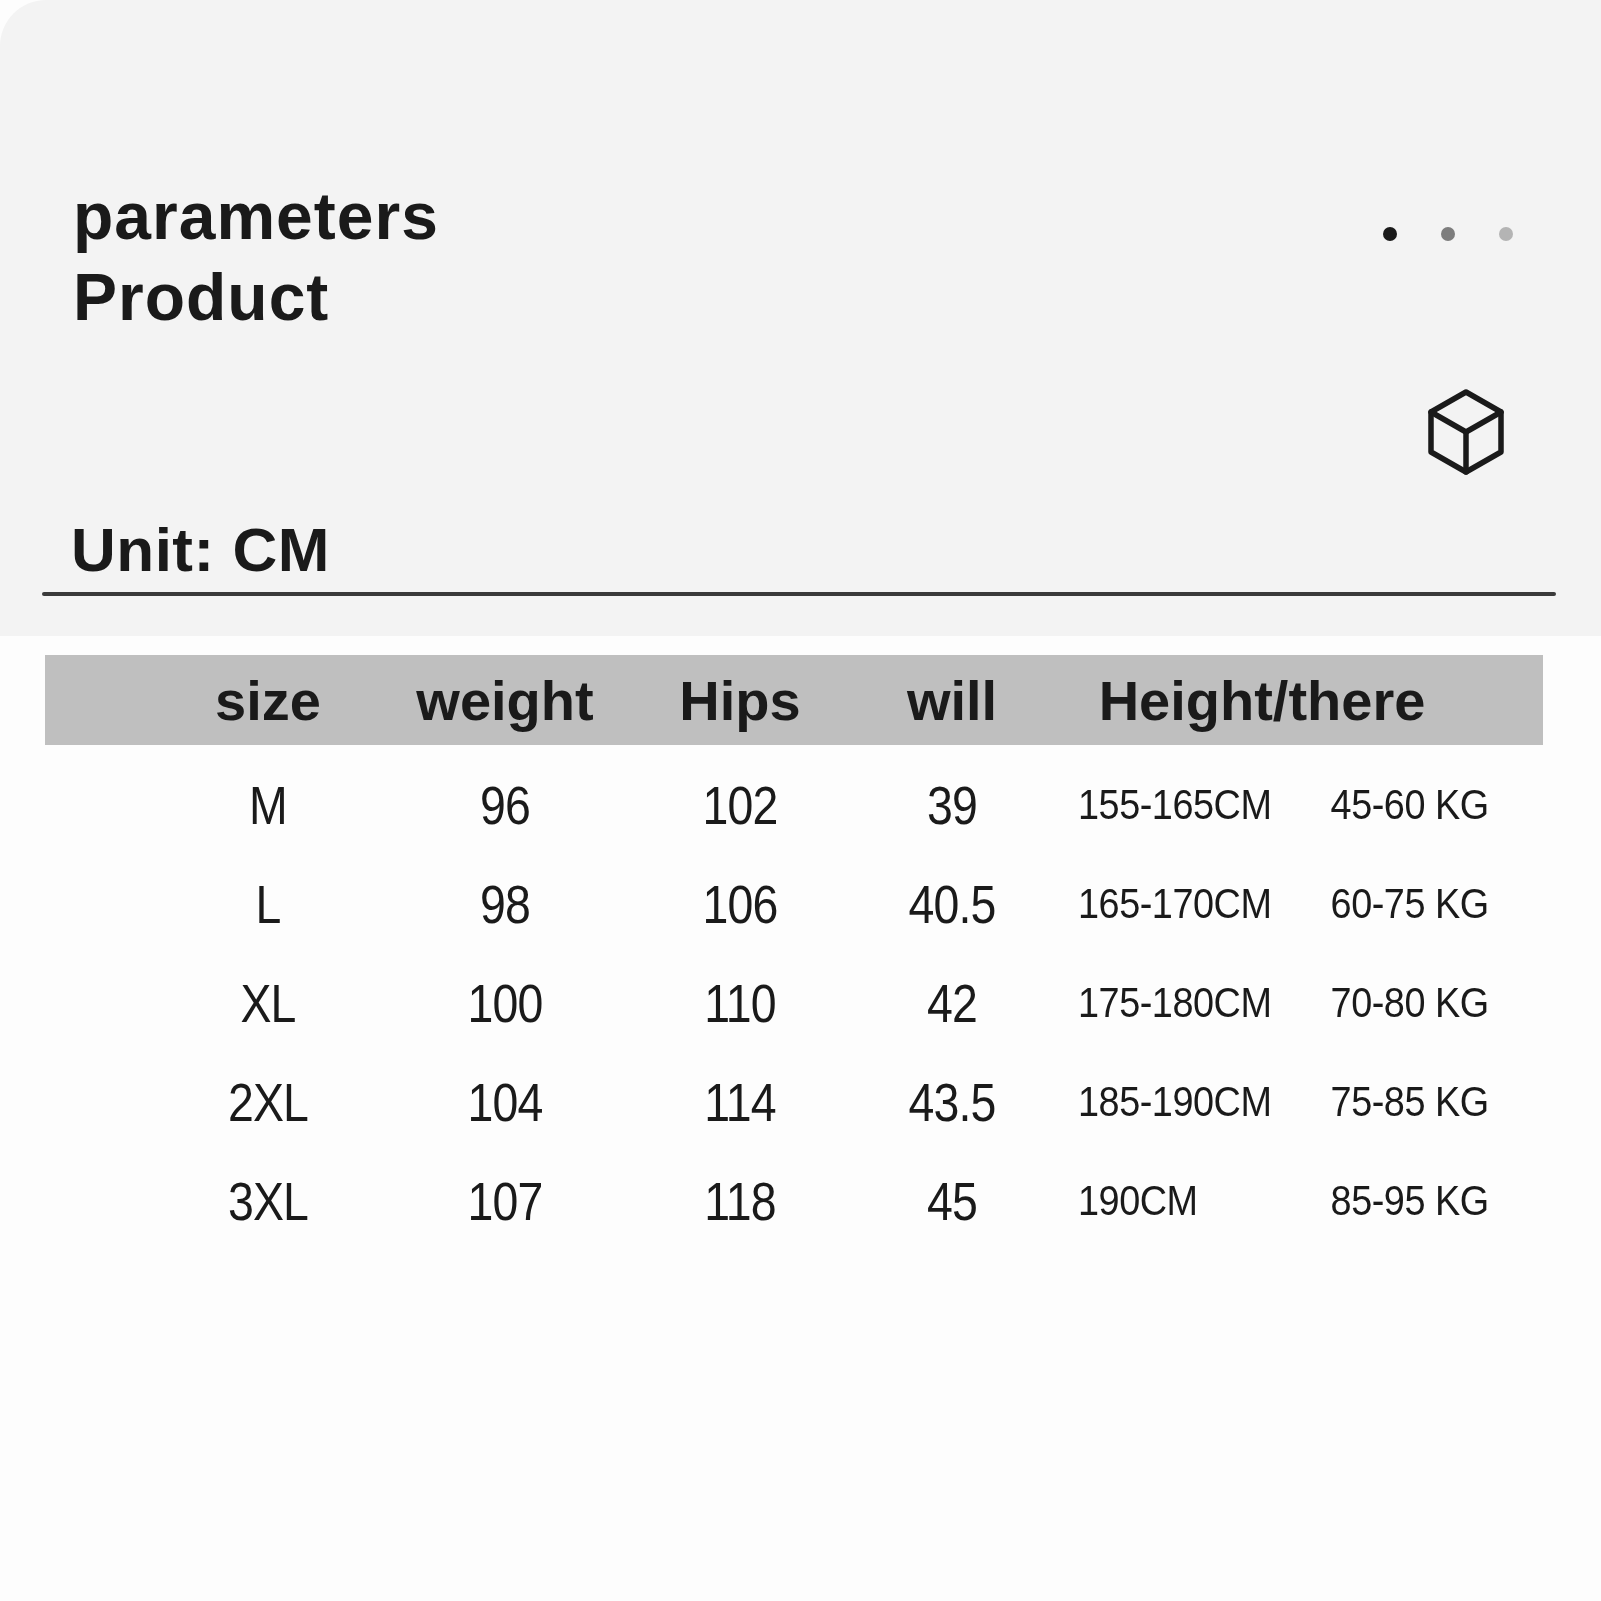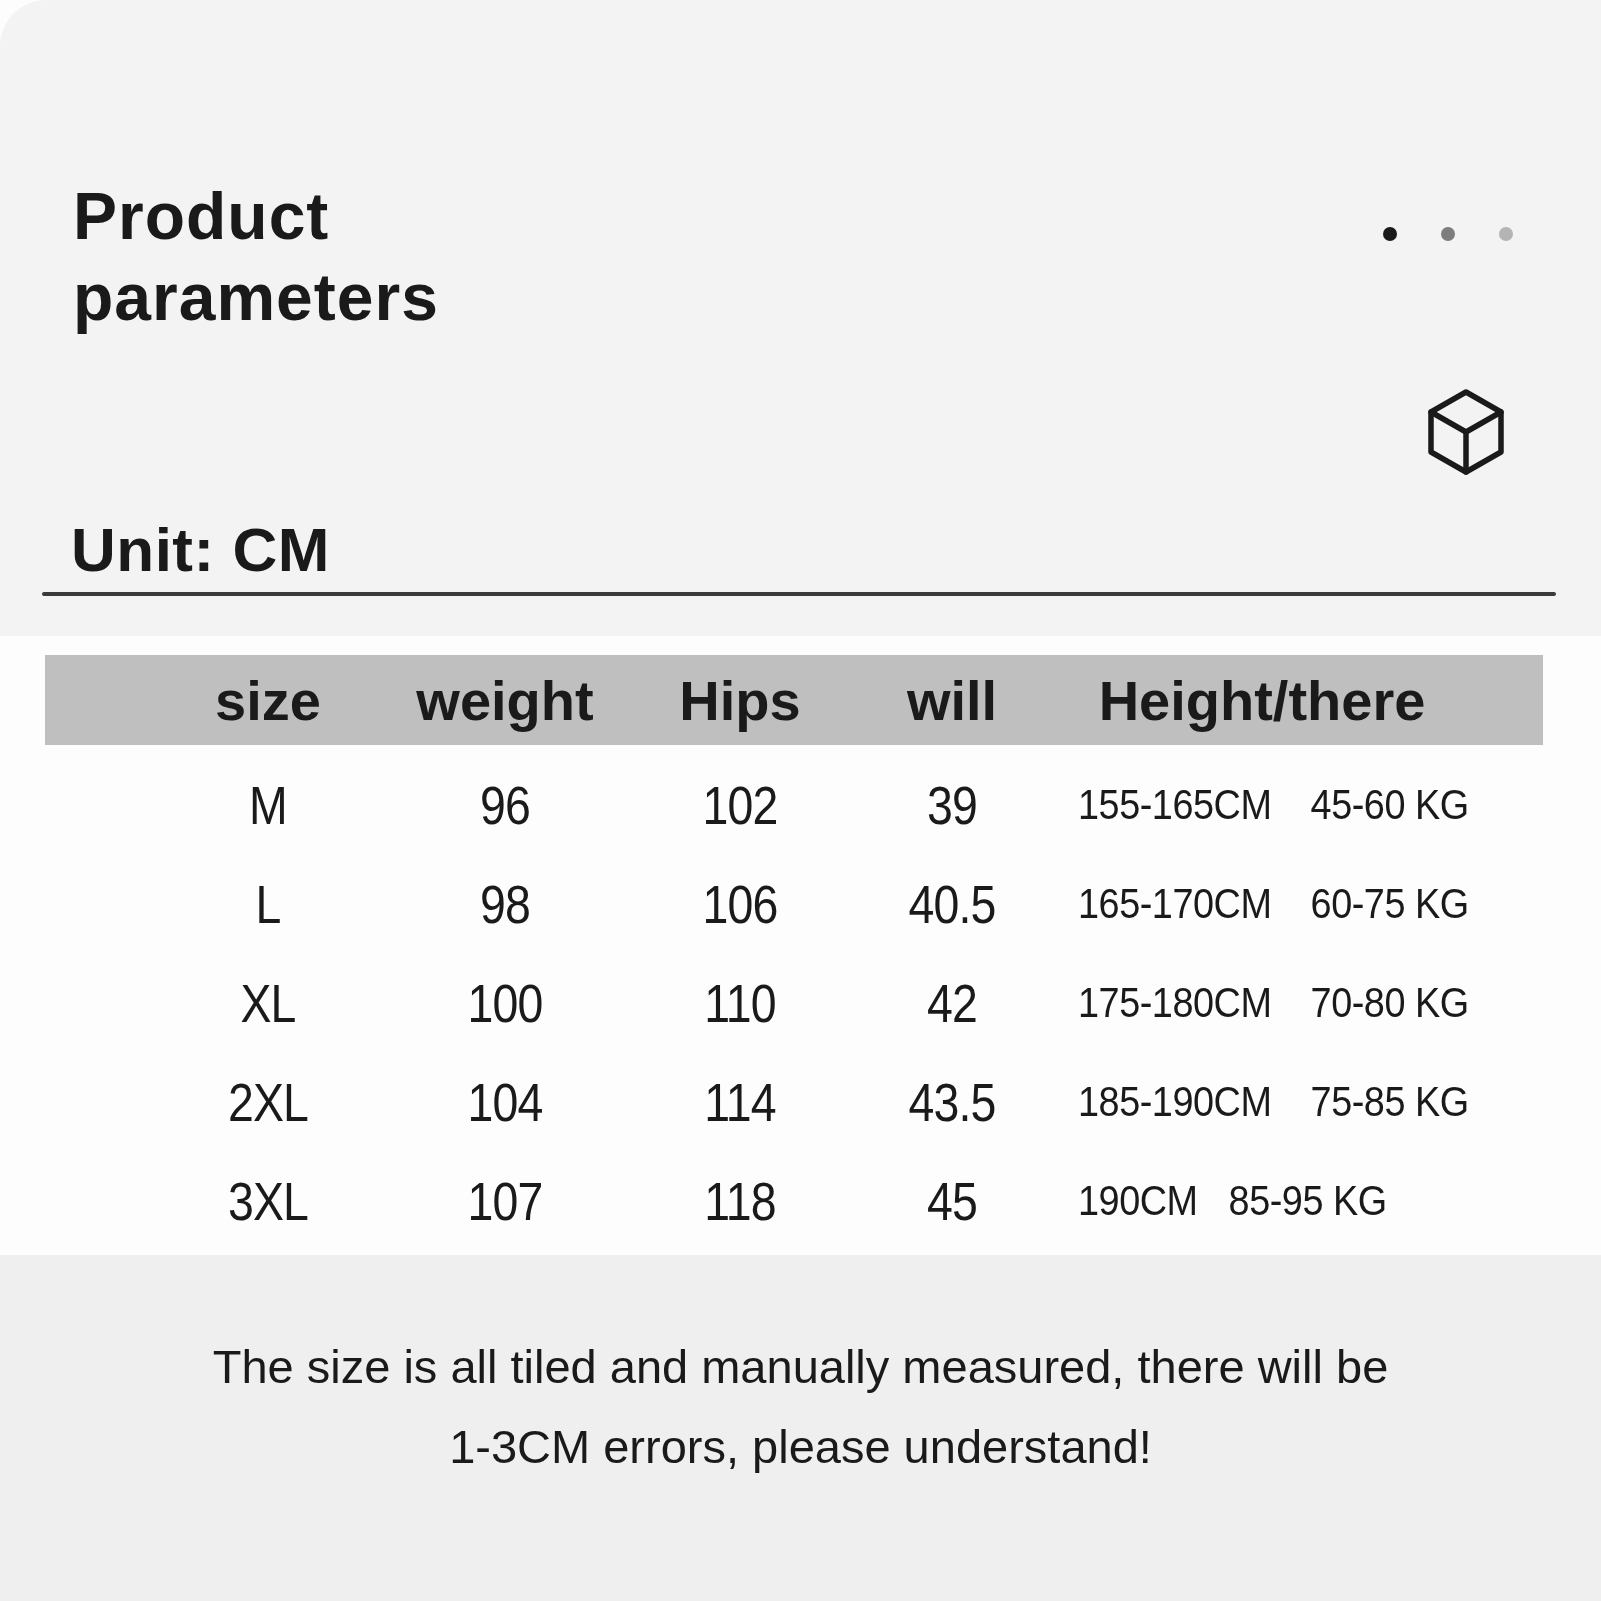--- a/index.html
+++ b/index.html
@@ -33,38 +33,38 @@
   .trow { position:absolute; left:0; width:1601px; height:99px; }
   .r0{top:119px} .r1{top:218px} .r2{top:317px} .r3{top:416px} .r4{top:515px}
 
   .cell { position:absolute; top:50%; transform:translate(-50%,-50%); white-space:nowrap; }
   .c1{left:268px} .c2{left:505px} .c3{left:740px} .c4{left:952px} .c5h{left:1262px}
   .hd  { font-size:56px; font-weight:bold; }
   .val { font-size:54px; font-weight:normal; }
   .num { transform:translate(-50%,-50%) scaleX(0.86); letter-spacing:-1px; }
 
   .hw { position:absolute; left:1078px; right:112px; top:50%; transform:translateY(-50%);
-        display:flex; align-items:center; font-size:42px; }
+        display:flex; justify-content:space-between; align-items:center; font-size:42px; }
   .hw .h { transform:scaleX(0.9); transform-origin:left center; letter-spacing:-0.5px; white-space:nowrap; }
   .hw .w { transform:scaleX(0.9); transform-origin:right center; letter-spacing:-0.5px; white-space:nowrap; }
 
   
   .note { position:absolute; left:0; top:1255px; width:1601px; height:346px; background:#efefef; }
   .note-text { position:absolute; left:0; top:72px; width:1601px; text-align:center; font-size:47px; line-height:80px; }
   .note-text span { display:block; }
 </style>
 </head>
 <body>
 
 <div class="canvas">
 
   <section class="top">
     <h1 class="title">
+      <span>parameters</span>
       <span>Product</span>
-      <span>parameters</span>
     </h1>
 
     <div class="dots">
       <span class="dot dot1"></span>
       <span class="dot dot2"></span>
       <span class="dot dot3"></span>
     </div>
 
     <svg class="cube" viewBox="0 0 76 86" aria-hidden="true">
       <polygon points="38,3 73,23 73,63 38,83 3,63 3,23"></polygon>
@@ -136,20 +136,14 @@
       <span class="cell c3 val num">118</span>
       <span class="cell c4 val num">45</span>
       <span class="hw">
         <span class="h">190CM</span>
         <span class="w">85-95 KG</span>
       </span>
     </div>
 
   </section>
 
-  <section class="note">
-    <div class="note-text">
-      <span>The size is all tiled and manually measured, there will be</span>
-      <span>1-3CM errors, please understand!</span>
-    </div>
-  </section>
 
 </div>
 
 </body></html>

